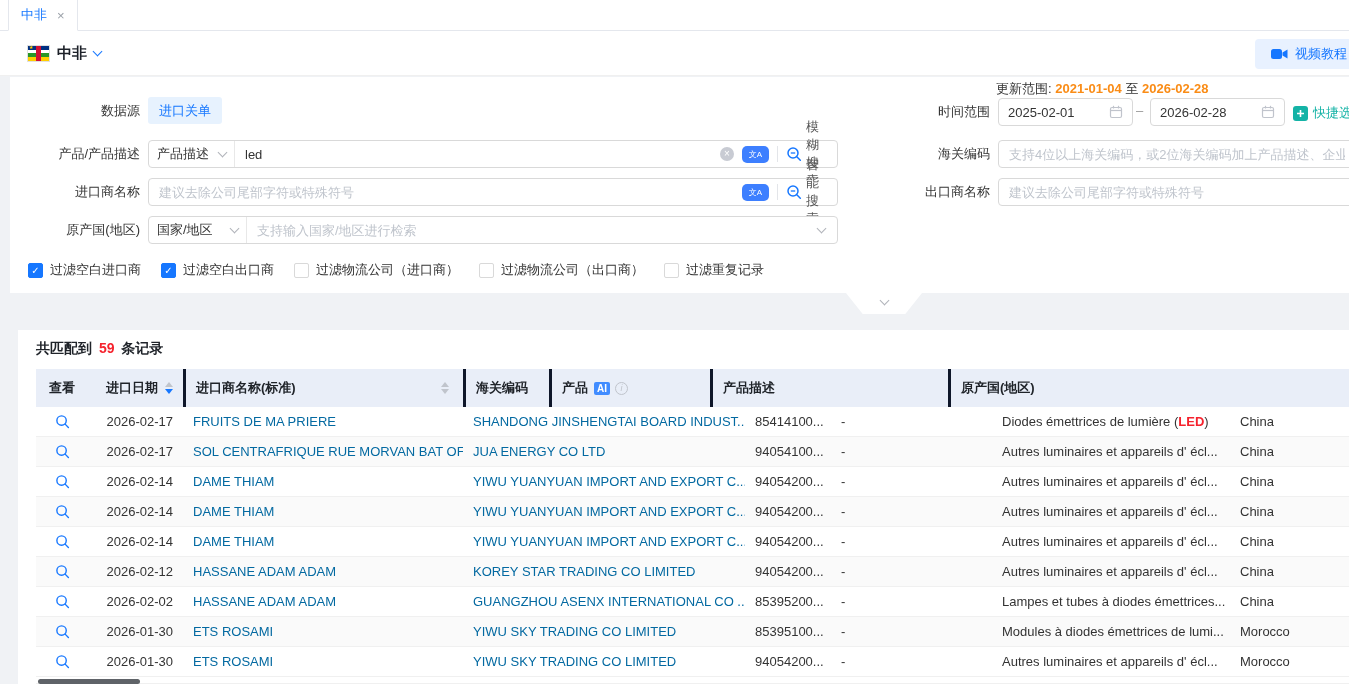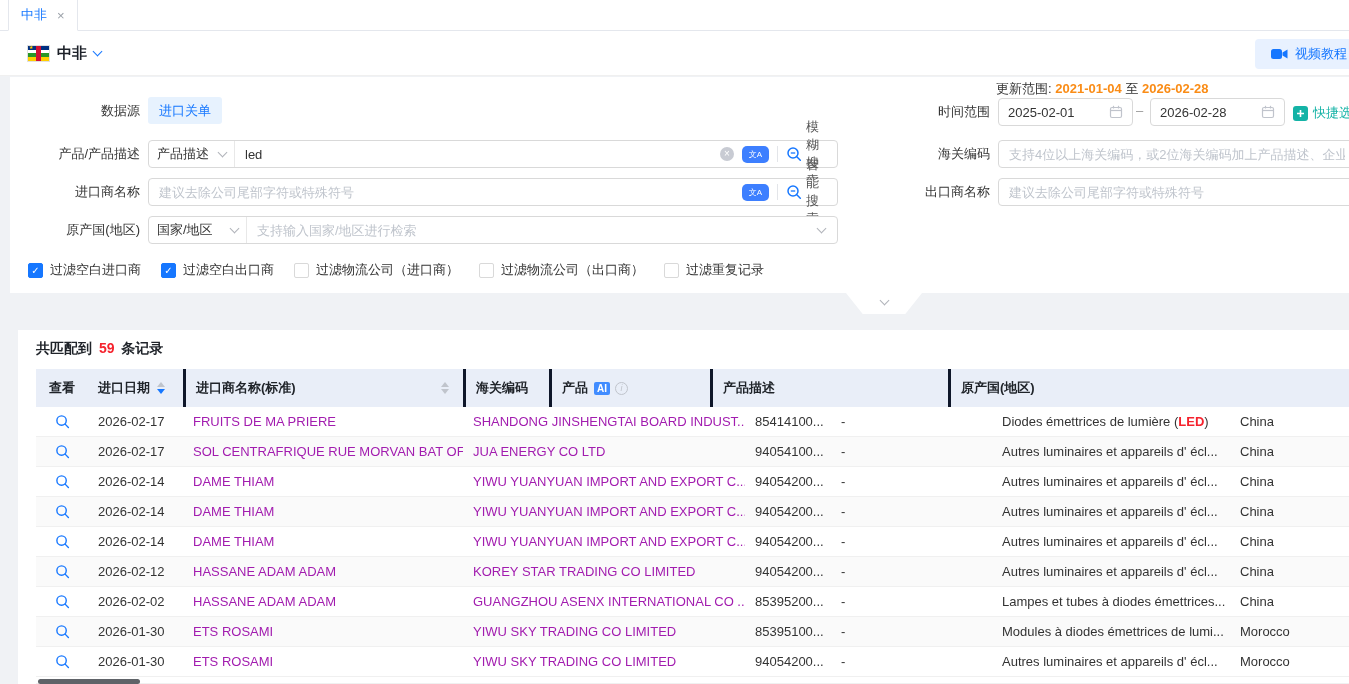--- a/index.html
+++ b/index.html
@@ -83,21 +83,21 @@
   .results-card { position: absolute; top: 330px; left: 10px; right: 0; height: 354px;
     background: #fff; overflow: hidden; margin-left: 8px; }
   .summary { margin: 10px 0 0 18px; font-size: 14px; font-weight: bold; color: #1f2329; }
   .summary .count { color: #f5222d; padding: 0 3px; }
   .table { margin: 11px 0 0 18px; width: 1324px; }
   .thead { display: flex; background: #e9eef8; height: 38px; align-items: stretch;
     font-weight: bold; color: #1f2329; }
   .th { display: flex; align-items: center; padding: 0 10px; }
   .th.bordered { border-left: 3px solid #0f172a; }
   .c0 { width: 52px; justify-content: center; padding: 0; }
-  .c1 { width: 95px; }
+  .c1 { width: 95px; justify-content: flex-end; }
   .c2 { width: 280px; }
   .c3 { width: 282px; }
   .c4 { width: 86px; }
   .c5 { width: 161px; }
   .c6 { width: 238px; }
   .c7 { width: 130px; }
   .sorter { display: inline-flex; flex-direction: column; gap: 2px; margin-left: 7px; cursor: pointer; }
   .sorter.pushed { margin-left: auto; margin-right: 4px; }
   .caret-up { width: 0; height: 0; border-left: 4px solid transparent; border-right: 4px solid transparent;
     border-bottom: 5px solid #c0c4cc; }
@@ -107,21 +107,21 @@
   .ai-badge { background: #418cff; color: #fff; font-size: 10px; font-weight: bold; border-radius: 2px;
     padding: 1px 3px; margin-left: 6px; }
   .info-icon { width: 13px; height: 13px; border: 1px solid #c0c4cc; border-radius: 50%; color: #c0c4cc;
     font-size: 9px; line-height: 11px; text-align: center; font-weight: normal; margin-left: 5px;
     font-style: italic; }
   .tr { display: flex; height: 30px; align-items: center; border-bottom: 1px solid #f0f0f0; background: #fff; }
   .tr.alt { background: #fafafa; }
   .td { padding: 0 10px; white-space: nowrap; overflow: hidden; display: flex; align-items: center; height: 100%; }
   .td.c0 { justify-content: center; }
   .view-btn { cursor: pointer; display: flex; }
-  .link { color: #a21caf; cursor: pointer; }
+  .link { color: #0369a1; cursor: pointer; }
   .hl { color: #f5222d; font-weight: bold; }
   .partial-row { height: 7px; background: #fff; }
   .h-thumb { position: absolute; left: 20px; bottom: 0; width: 102px; height: 5px;
     background: #5f6368; border-radius: 3px; cursor: pointer; }
 </style>
 </head>
 <body>
 
 <div class="tabbar">
   <div class="tab">

